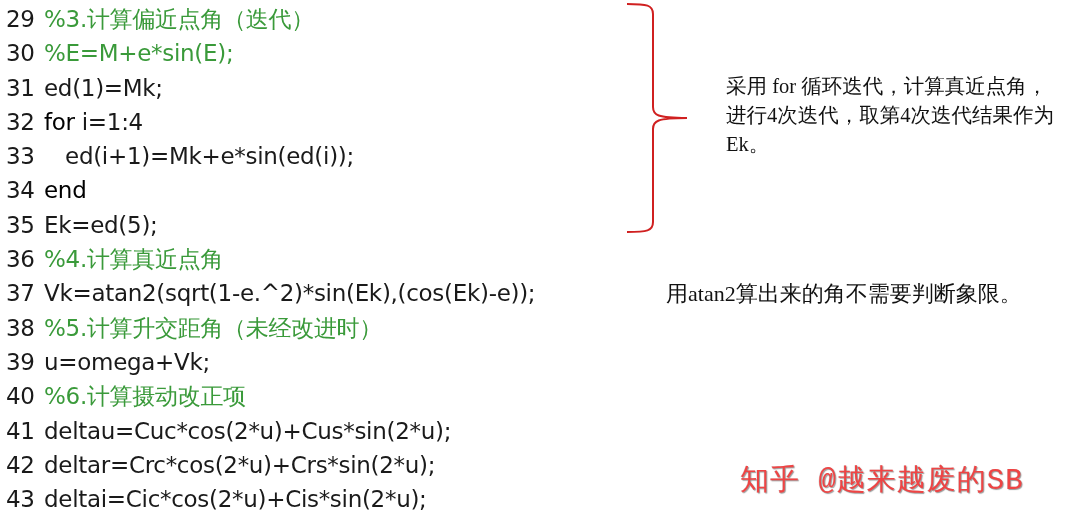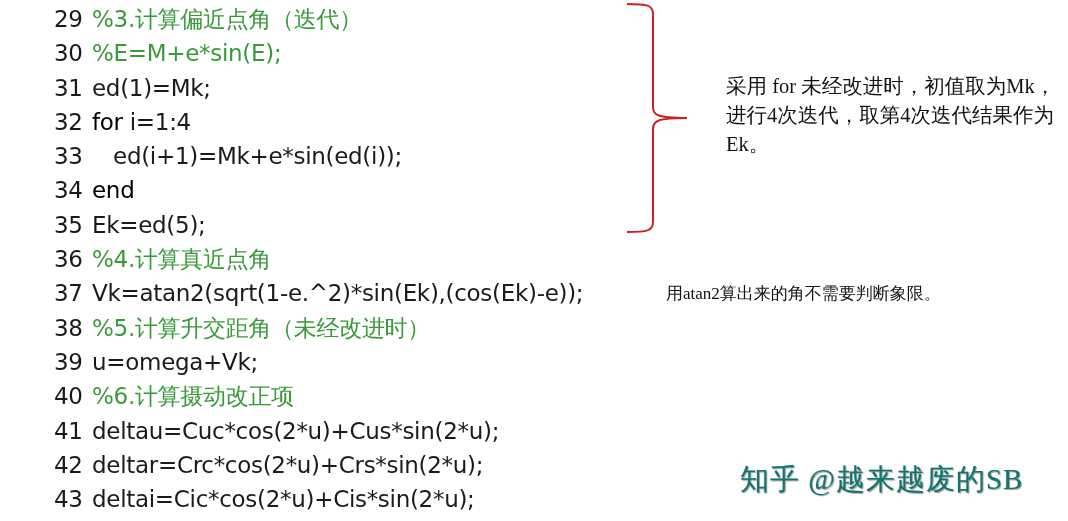--- a/index.html
+++ b/index.html
@@ -1,30 +1,30 @@
 <!DOCTYPE html>
 <html><head>
 <meta charset="utf-8">
 <style>
   html, body { margin:0; padding:0; background:#ffffff; }
   body { width:1068px; height:521px; position:relative; overflow:hidden; }
-  .code { position:absolute; left:6px; top:2px; font-family:"DejaVu Sans", sans-serif; font-size:23px; line-height:34.3px; color:#1a1a1a; white-space:pre; letter-spacing:-0.3px;margin-left:48px; }
+  .code { position:absolute; left:6px; top:2px; font-family:"DejaVu Sans", sans-serif; font-size:23px; line-height:34.3px; color:#1a1a1a; white-space:pre; letter-spacing:-0.3px; }
   .line { height:34.3px; }
   .ln { display:inline-block; width:38px; color:#1a1a1a; }
   .cm { color:#3a9a3a; }
   .kw { color:#000000; }
   .brace { position:absolute; left:625px; top:2px; }
   .note1 { position:absolute; left:726px; top:72px; width:330px; font-family:"Liberation Serif", serif; font-size:20.5px; line-height:29px; color:#111; }
-  .note2 { position:absolute; left:666px; top:279px; font-family:"Liberation Serif", serif; font-size:17px; line-height:29px; color:#111; white-space:nowrap; }
-  .wm { position:absolute; left:740px; top:460px; font-family:Liberation Serif, serif; font-size:29px; color:#0f766e; text-shadow: 1px 1px 1px #9a9a9a, -0.5px -0.5px 0 #d8d8d8; letter-spacing:1px; white-space:nowrap; }
+  .note2 { position:absolute; left:666px; top:279px; font-family:"Liberation Serif", serif; font-size:22px; line-height:29px; color:#111; white-space:nowrap; }
+  .wm { position:absolute; left:740px; top:460px; font-family:Liberation Mono, monospace; font-size:29px; color:#ef4444; text-shadow: 1px 1px 1px #9a9a9a, -0.5px -0.5px 0 #d8d8d8; letter-spacing:1px; white-space:nowrap; }
 </style>
 </head>
 <body>
 
 <div class="code" id="code"><div class="line"><span class="ln">29</span><span class="cm">%3.计算偏近点角（迭代）</span></div><div class="line"><span class="ln">30</span><span class="cm">%E=M+e*sin(E);</span></div><div class="line"><span class="ln">31</span><span class="">ed(1)=Mk;</span></div><div class="line"><span class="ln">32</span><span class="kw">for</span><span class=""> i=1:4</span></div><div class="line"><span class="ln">33</span><span>   </span><span class="">ed(i+1)=Mk+e*sin(ed(i));</span></div><div class="line"><span class="ln">34</span><span class="kw">end</span></div><div class="line"><span class="ln">35</span><span class="">Ek=ed(5);</span></div><div class="line"><span class="ln">36</span><span class="cm">%4.计算真近点角</span></div><div class="line"><span class="ln">37</span><span class="">Vk=atan2(sqrt(1-e.^2)*sin(Ek),(cos(Ek)-e));</span></div><div class="line"><span class="ln">38</span><span class="cm">%5.计算升交距角（未经改进时）</span></div><div class="line"><span class="ln">39</span><span class="">u=omega+Vk;</span></div><div class="line"><span class="ln">40</span><span class="cm">%6.计算摄动改正项</span></div><div class="line"><span class="ln">41</span><span class="">deltau=Cuc*cos(2*u)+Cus*sin(2*u);</span></div><div class="line"><span class="ln">42</span><span class="">deltar=Crc*cos(2*u)+Crs*sin(2*u);</span></div><div class="line"><span class="ln">43</span><span class="">deltai=Cic*cos(2*u)+Cis*sin(2*u);</span></div></div>
 
 <svg class="brace" width="70" height="235" viewBox="0 0 70 235">
   <path d="M2,2 C22,2 28,3 28,12 L28,105 C28,113 32,116 62,116 C32,116 28,119 28,127 L28,220 C28,229 22,230 2,230" fill="none" stroke="#d02020" stroke-width="2"></path>
 </svg>
 
-<div class="note1">采用 for 未经改进时，初值取为Mk，进行4次迭代，取第4次迭代结果作为Ek。</div>
+<div class="note1">采用 for 循环迭代，计算真近点角，进行4次迭代，取第4次迭代结果作为Ek。</div>
 <div class="note2">用atan2算出来的角不需要判断象限。</div>
 <div class="wm">知乎 @越来越废的SB</div>
 
 </body></html>

